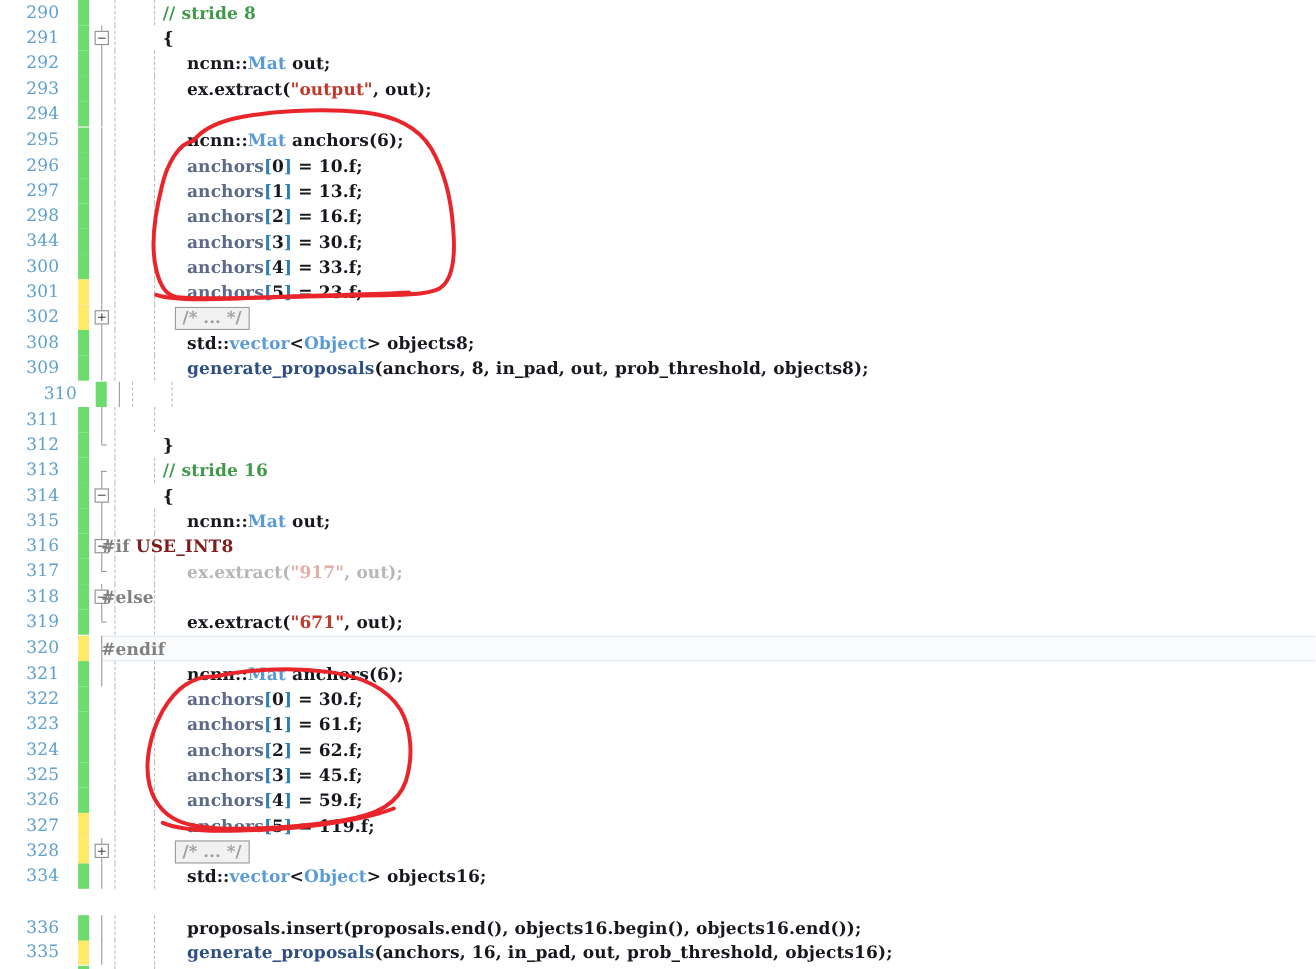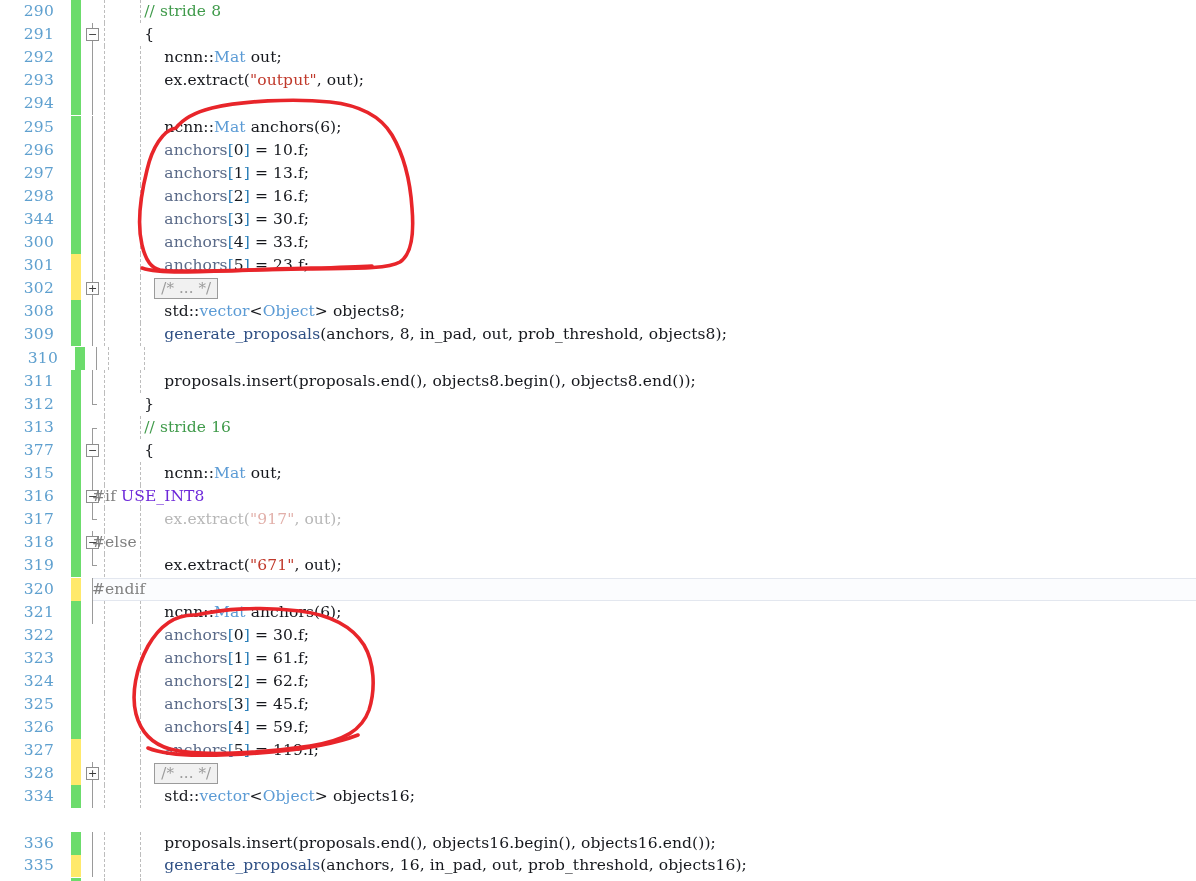--- a/index.html
+++ b/index.html
@@ -121,29 +121,30 @@
 
   
   .code {
     position: absolute;
     left: 104px;
     top: 0;
     font-family: "DejaVu Serif", "Liberation Serif", serif;
     font-size: 15.5px;
     color: #16181d;
     letter-spacing: 0.1px;
+    font-weight: bold;
   }
   .t-cmt   { color: #3f9a4a; }
   .t-type  { color: #5b9bd5; }
   .t-str   { color: #c0392b; }
   .t-var   { color: #5a6a88; }
   .t-brk   { color: #2c7fb8; }
   .t-num   { color: #16181d; }
   .t-pp    { color: #808080; }
-  .t-macro { color: #6d28d9; margin-top: 46px; }
+  .t-macro { color: #7f1d1d; margin-top: 46px; }
   .t-fn    { color: #2e4f84; }
   .t-plain { color: #16181d; }
   .t-dim   { color: #b7b7b7; }
   .t-dimstr{ color: #e2b0aa; }
 
   
   .foldph {
     display: inline-block;
     border: 1px solid #9b9b9b;
     background: #f1f1f1;
@@ -315,39 +316,38 @@
       <div class="row" style="top: 323.4px; position: absolute; left: 0px; width: 1196px;">
         <div class="lineno">309</div>
         <div class="changebar green"></div>
         <div class="foldcol">
           <div class="foldline"></div>
         </div>
         <div class="guide" style="left: 104px;"></div>
         <div class="guide" style="left: 140px;"></div>
         <div class="code"><span class="t-plain" style="white-space: pre;">            </span><span class="t-fn" style="white-space: pre;">generate_proposals</span><span class="t-plain" style="white-space: pre;">(anchors, </span><span class="t-num" style="white-space: pre;">8</span><span class="t-plain" style="white-space: pre;">, in_pad, out, prob_threshold, objects8);</span></div>
       </div>
-      <div class="row" style="top: 346.5px; position: absolute; left: 4px; width: 1128px;">
+      <div class="row" style="top: 346.5px; position: absolute; left: 16px; width: 1128px;">
         <div class="lineno">310</div>
         <div class="changebar green"></div>
         <div class="foldcol">
           <div class="foldline"></div>
         </div>
         <div class="guide" style="left: 104px;"></div>
         <div class="guide" style="left: 140px;"></div>
         <div class="code"></div>
       </div>
       <div class="row" style="top: 369.6px; position: absolute; left: 0px; width: 1196px;">
         <div class="lineno">311</div>
         <div class="changebar green"></div>
         <div class="foldcol">
           <div class="foldline"></div>
         </div>
         <div class="guide" style="left: 104px;"></div>
         <div class="guide" style="left: 140px;"></div>
-        <div class="code"><span class="t-plain" style="white-space: pre;">            </span><span class="t-plain" style="white-space: pre;">proposals.insert(proposals.end(), objects8.begin(), objects8.end());</span></div>
       </div>
       <div class="row" style="top: 392.7px; position: absolute; left: 0px; width: 1196px;">
         <div class="lineno">312</div>
         <div class="changebar green"></div>
         <div class="foldcol">
           <div class="foldline half-top"></div>
           <div class="foldcap top" style="top: 11px;"></div>
         </div>
         <div class="guide" style="left: 104px;"></div>
         <div class="code"><span class="t-plain" style="white-space: pre;">        }</span></div>
@@ -357,21 +357,21 @@
         <div class="changebar green"></div>
         <div class="foldcol">
           <div class="foldline half-bot"></div>
           <div class="foldcap" style="top: 12px;"></div>
         </div>
         <div class="guide" style="left: 104px;"></div>
         <div class="guide" style="left: 140px;"></div>
         <div class="code"><span class="t-plain" style="white-space: pre;">        </span><span class="t-cmt" style="white-space: pre;">// stride 16</span></div>
       </div>
       <div class="row" style="top: 438.9px; position: absolute; left: 0px; width: 1196px;">
-        <div class="lineno">377</div>
+        <div class="lineno">314</div>
         <div class="changebar green"></div>
         <div class="foldcol">
           <div class="foldline half-top"></div>
           <div class="foldline half-bot"></div>
           <div class="foldbox">−</div>
         </div>
         <div class="guide" style="left: 104px;"></div>
         <div class="code"><span class="t-plain" style="white-space: pre;">        {</span></div>
       </div>
       <div class="row" style="top: 462px; position: absolute; left: 0px; width: 1196px;">

